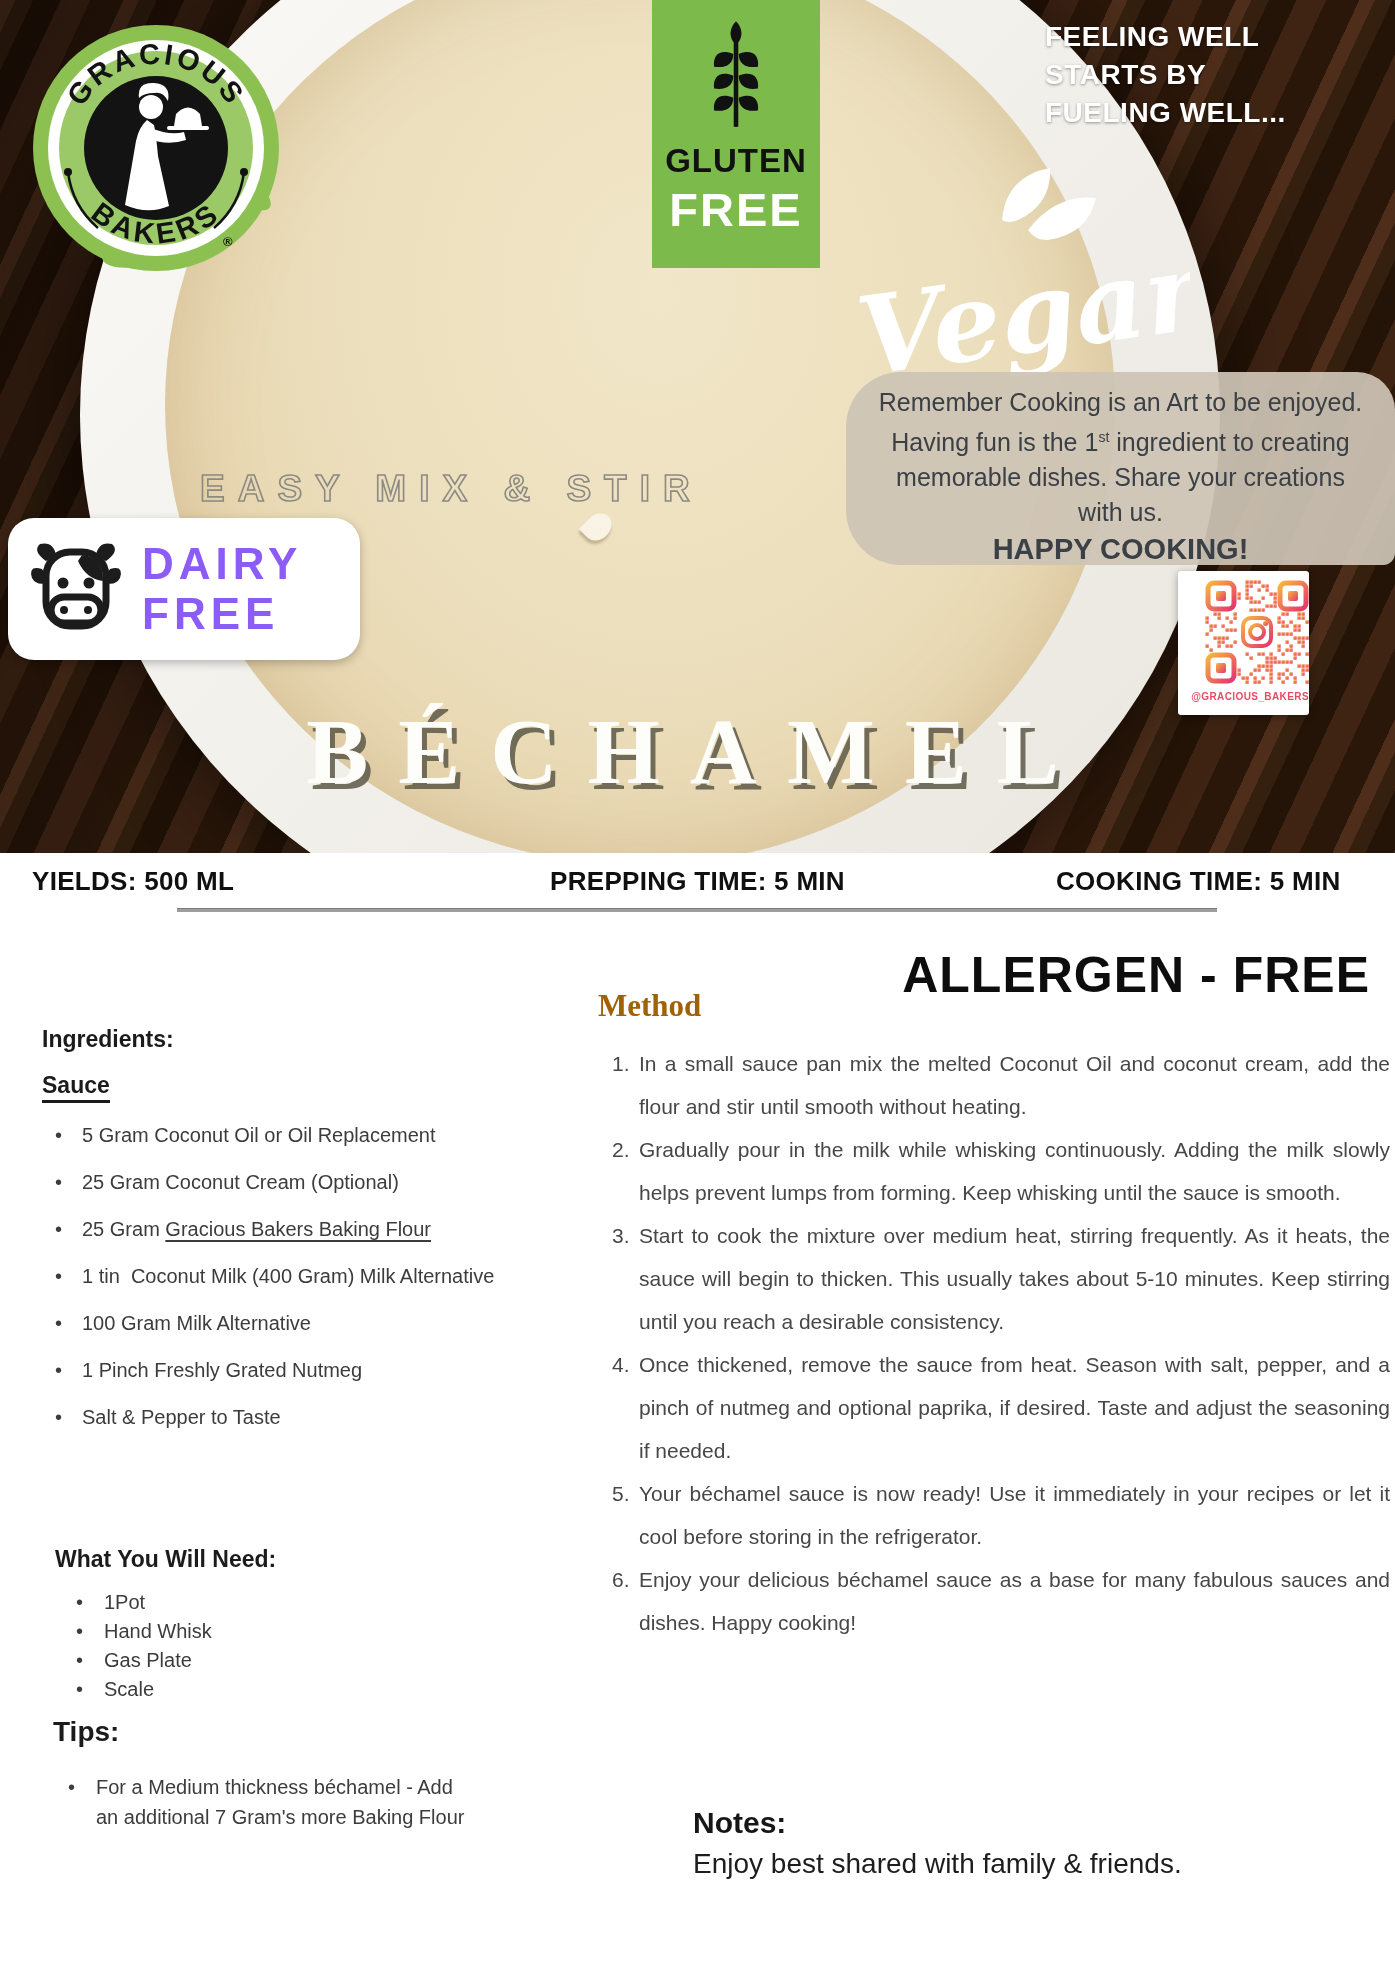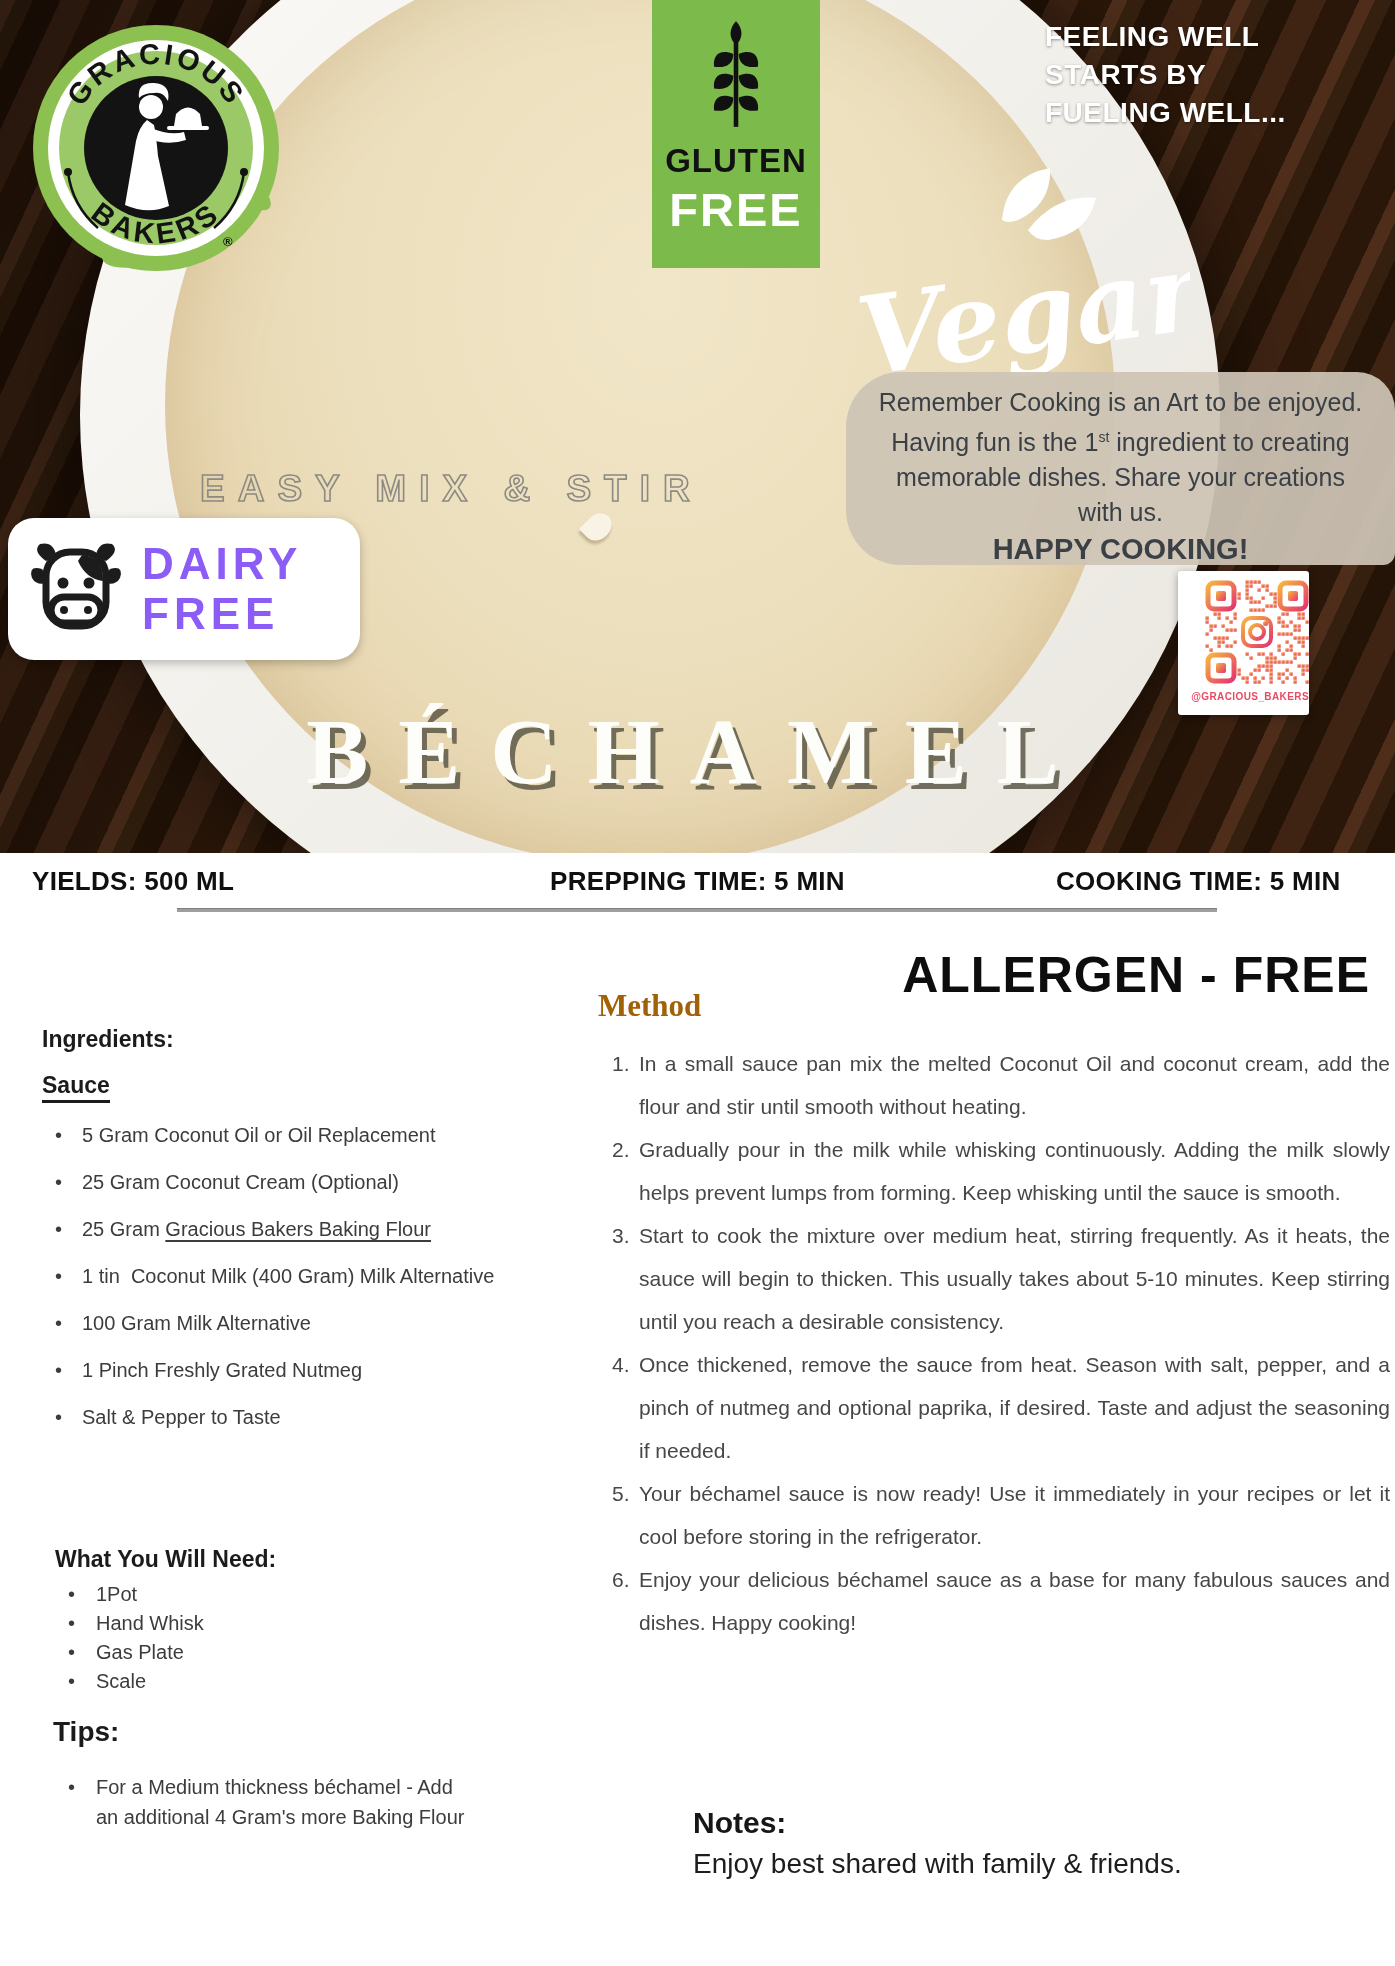--- a/index.html
+++ b/index.html
@@ -78,21 +78,21 @@
   
   .ing-head{position:absolute;left:42px;top:1026px;font-size:23px;font-weight:bold;color:#1b1b1b;}
   .ing-sub{position:absolute;left:42px;top:1072px;font-size:23px;font-weight:bold;color:#1b1b1b;
            border-bottom:3px solid #1b1b1b;padding-bottom:1px;}
   .ing-list{position:absolute;left:55px;top:1112px;margin:0;padding:0;list-style:none;}
   .ing-list li{position:relative;padding-left:27px;font-size:20px;line-height:47px;color:#3c3c3c;white-space:pre;}
   .ing-list li::before{content:"•";position:absolute;left:0;top:0;color:#3c3c3c;}
   .u{text-decoration:underline;text-underline-offset:4px;}
 
   .wyn-head{position:absolute;left:55px;top:1546px;font-size:23px;font-weight:bold;color:#1b1b1b;}
-  .wyn-list{position:absolute;left:68px;top:1580px;margin:0;padding:0;list-style:none;}
+  .wyn-list{position:absolute;left:68px;top:1580px;margin:8px;padding:0;list-style:none;}
   .wyn-list li{position:relative;padding-left:28px;font-size:20px;line-height:29px;color:#3c3c3c;}
   .wyn-list li::before{content:"•";position:absolute;left:0;top:0;}
 
   .tips-head{position:absolute;left:53px;top:1716px;font-size:28px;font-weight:bold;color:#1b1b1b;}
   .tips-list{position:absolute;left:68px;top:1772px;width:412px;margin:0;padding:0;list-style:none;}
   .tips-list li{position:relative;padding-left:28px;font-size:20px;line-height:30px;color:#3c3c3c;}
   .tips-list li::before{content:"•";position:absolute;left:0;top:0;}
 
   
   .method-head{position:absolute;left:598px;top:988px;font-size:31px;font-weight:bold;color:#a16207;font-family:Liberation Serif, serif;}
@@ -423,21 +423,21 @@
 
   <li><span>1Pot</span></li>
       <li><span>Hand Whisk</span></li>
       <li><span>Gas Plate</span></li>
       <li><span>Scale</span></li>
     </ul>
 
   <div class="tips-head">Tips:</div>
   <ul class="tips-list">
 
-  <li><span>For a Medium thickness béchamel - Add an additional 4 Gram's more Baking Flour</span></li>
+  <li><span>For a Medium thickness béchamel - Add an additional 7 Gram's more Baking Flour</span></li>
     </ul>
 
   <div class="method-head">Method</div>
   <ol class="method-list">
 
   <li><span class="num">1.</span><span>In a small sauce pan mix the melted Coconut Oil and coconut cream, add the flour and stir until smooth without heating.</span></li>
       <li><span class="num">2.</span><span>Gradually pour in the milk while whisking continuously. Adding the milk slowly helps prevent lumps from forming. Keep whisking until the sauce is smooth.</span></li>
       <li><span class="num">3.</span><span>Start to cook the mixture over medium heat, stirring frequently. As it heats, the sauce will begin to thicken. This usually takes about 5-10 minutes. Keep stirring until you reach a desirable consistency.</span></li>
       <li><span class="num">4.</span><span>Once thickened, remove the sauce from heat. Season with salt, pepper, and a pinch of nutmeg and optional paprika, if desired. Taste and adjust the seasoning if needed.</span></li>
       <li><span class="num">5.</span><span>Your béchamel sauce is now ready! Use it immediately in your recipes or let it cool before storing in the refrigerator.</span></li>

